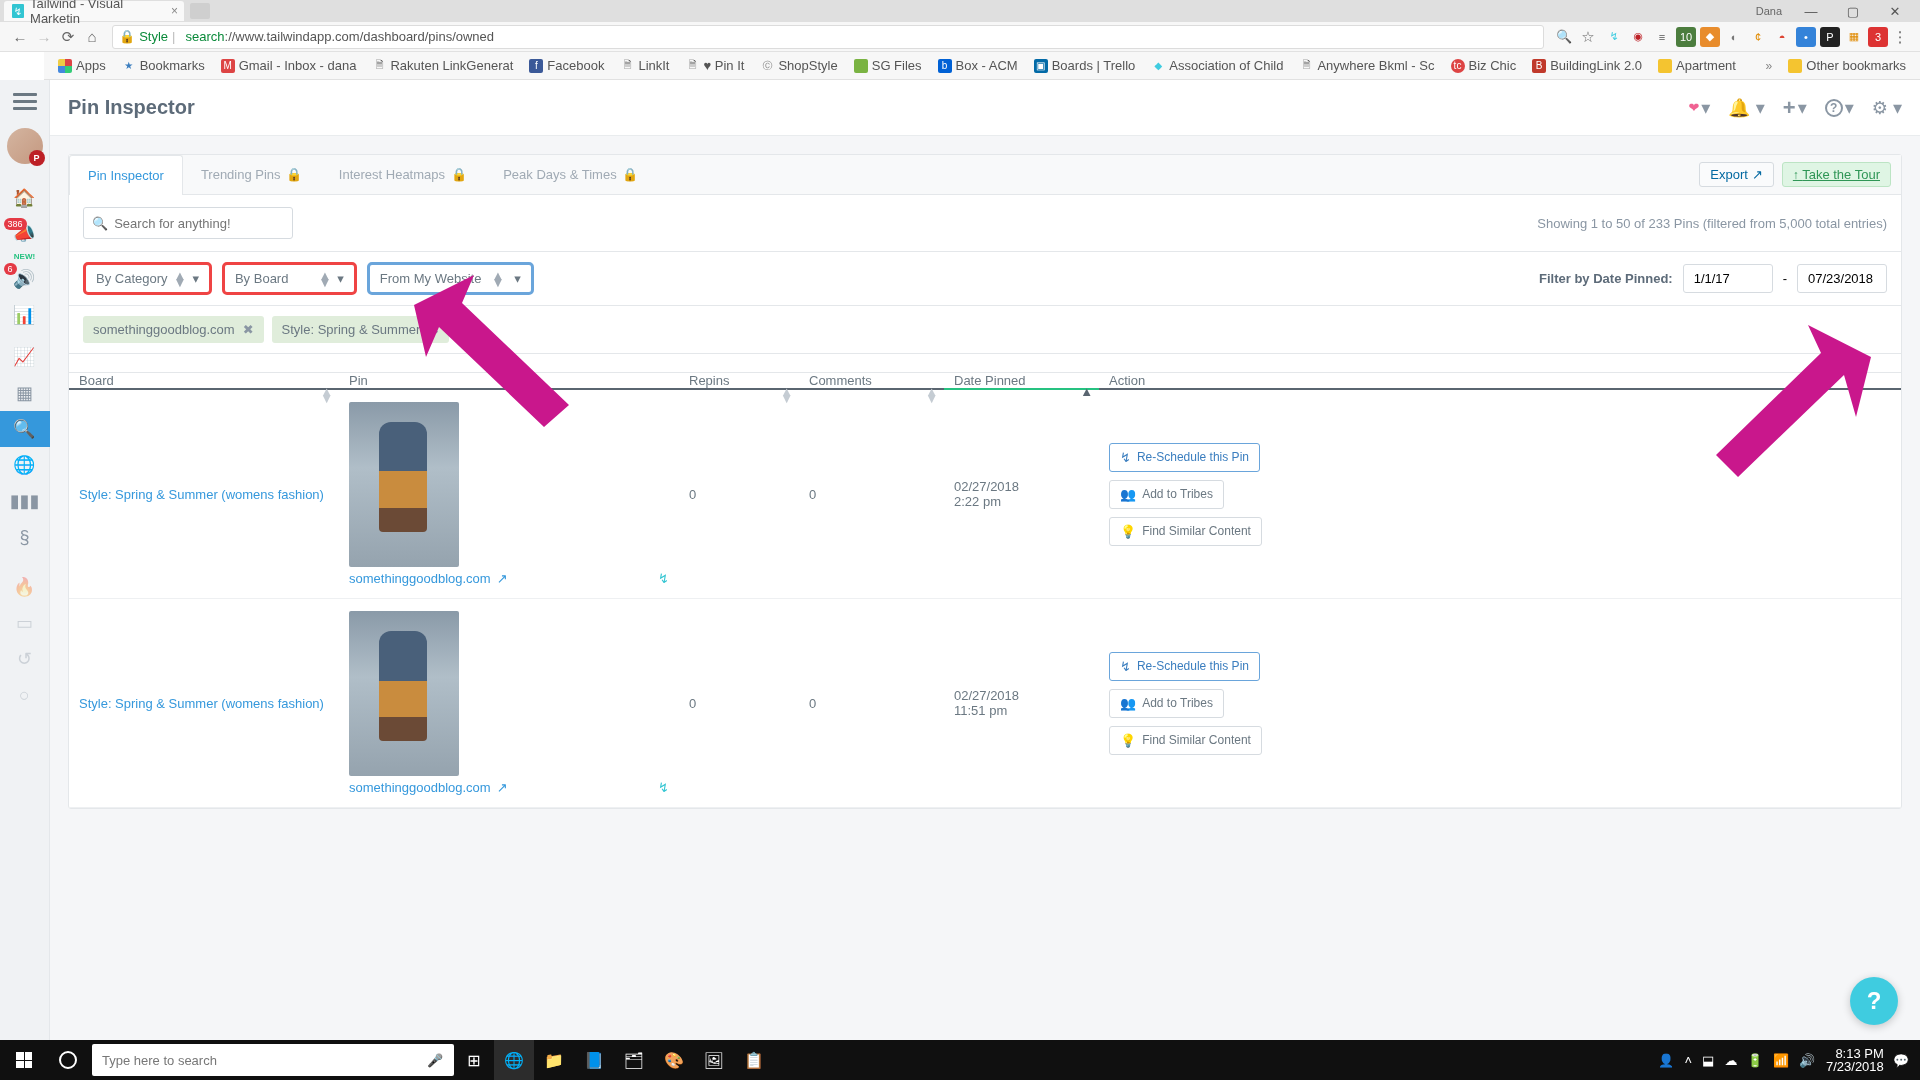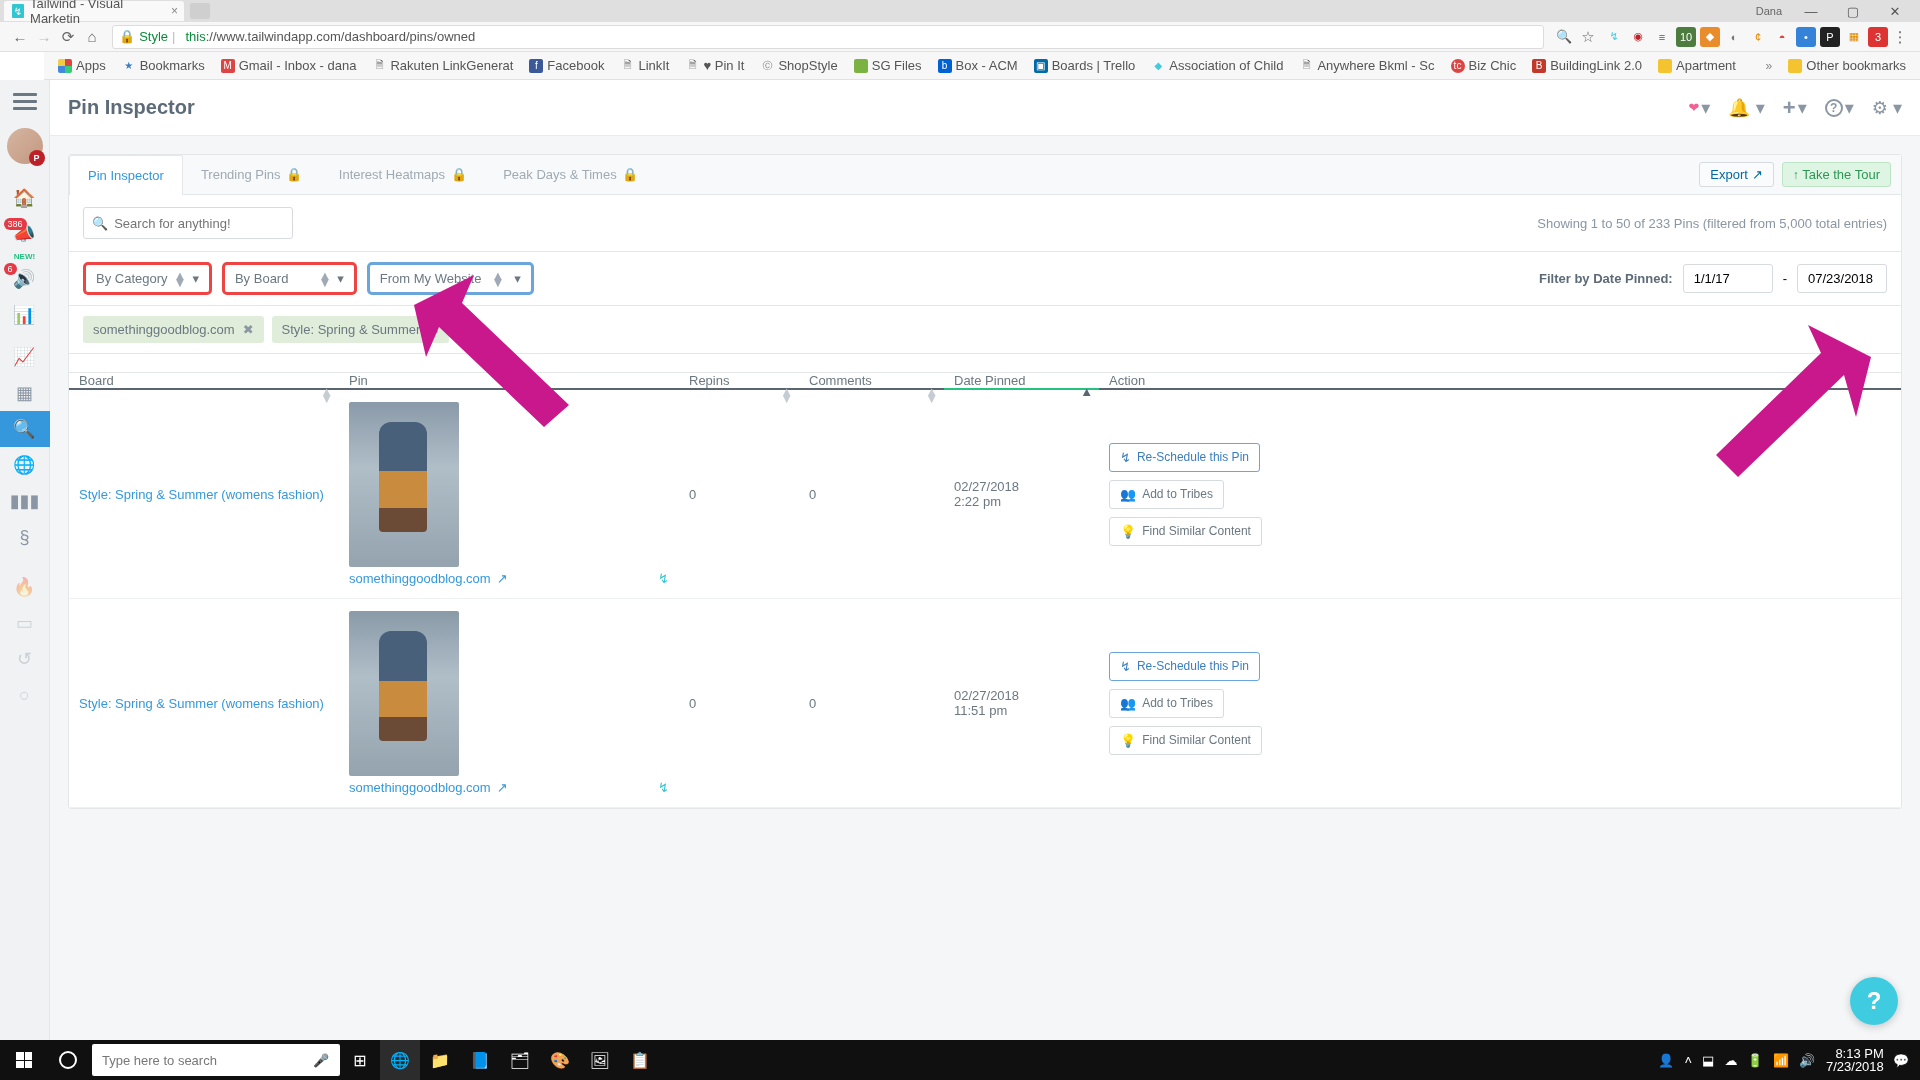--- a/index.html
+++ b/index.html
@@ -46,21 +46,21 @@
 .top-actions { margin-left: auto; display: flex; gap: 18px; }
 .top-act { color: #8a96a3; font-size: 18px; display:flex; align-items:center; gap:2px; }
 
 .content { flex: 1; background: #f5f6f8; padding: 18px; overflow: auto; }
 .panel { background: #fff; border: 1px solid #e4e7ea; border-radius: 3px; }
 .tabbar { display: flex; align-items: center; border-bottom: 1px solid #e4e7ea; background:#f8f9fa; }
 .ptab { padding: 12px 18px; color: #a0aab4; font-weight: 400; display:flex; gap:6px; align-items:center; }
 .ptab.active { background: #fff; color: #3598dc; font-weight: 500; border-top: 1px solid #e4e7ea; border-left:1px solid #e4e7ea; border-right:1px solid #e4e7ea; margin-bottom:-1px; border-radius:3px 3px 0 0; }
 .tabbar-right { margin-left: auto; display: flex; gap: 8px; padding-right: 10px; }
 .btn-light { border: 1px solid #d6dbe0; background: #fafbfc; padding: 4px 10px; border-radius: 3px; font-size: 12px; color: #0369a1; display:flex; align-items:center; gap:4px; }
-.btn-tour { background: #dff5e4; color: #2f9656; border: 1px solid #bce4c4; padding: 4px 10px; border-radius: 3px; font-size: 12px; }
+.btn-tour { background: #dff5e4; color: #2f9656; border: 1px solid #bce4c4; padding: 4px 10px; border-radius: 3px; font-size: 12px; text-decoration: underline; }
 
 .filter-row1 { padding: 12px 14px; display: flex; align-items: center; border-bottom: 1px solid #e4e7ea; }
 .search-box { display: flex; align-items: center; border: 1px solid #d6dbe0; border-radius: 3px; width: 210px; height: 32px; padding: 0 8px; gap:6px; }
 .search-box input { border: none; outline: none; flex:1; font-size:13px; }
 .showing { margin-left: auto; color: #8a96a3; font-size: 13px; }
 
 .filter-row2 { padding: 10px 14px; display: flex; align-items: center; gap: 10px; border-bottom: 1px solid #e4e7ea; }
 .dd { border: 3px solid #ef4444; border-radius: 5px; padding: 6px 10px; color: #6b7882; display:flex; align-items:center; gap:6px; font-size:13px; background:#fff; }
 .dd.highlight { border-color: #6aa5db; gap: 10px; }
 .dd .sort { color:#a0aab4; font-size:9px; line-height:7px; display:flex; flex-direction:column; }
@@ -95,21 +95,21 @@
 
 .help-bubble { position: fixed; right: 22px; bottom: 55px; width: 48px; height: 48px; background: #3fcce0; border-radius: 50%; display:flex; align-items:center; justify-content:center; color:#fff; font-size:24px; font-weight:bold; box-shadow: 0 2px 8px rgba(0,0,0,.2); }
 
 
 .taskbar { position: fixed; bottom: 0; left: 0; right: 0; height: 40px; background: #101010; display: flex; align-items: center; color: #fff; }
 .win-start { width: 48px; height: 40px; display:flex; align-items:center; justify-content:center; }
 .win-logo { width:16px; height:16px; display:grid; grid-template-columns:1fr 1fr; grid-template-rows:1fr 1fr; gap:1px; }
 .win-logo span { background:#fff; }
 .cortana { width: 40px; display:flex; align-items:center; justify-content:center; }
 .cortana-ring { width:18px; height:18px; border:2px solid #fff; border-radius:50%; }
-.tb-search { height: 32px; width: 248px; background: #fff; color: #777; display:flex; align-items:center; padding: 0 10px; gap: 10px; border-radius:2px; margin-left:4px; }
+.tb-search { height: 32px; width: 362px; background: #fff; color: #777; display:flex; align-items:center; padding: 0 10px; gap: 10px; border-radius:2px; margin-left:4px; }
 .tb-ic { width: 40px; height: 40px; display:flex; align-items:center; justify-content:center; font-size:16px; }
 .tray { margin-left: auto; display:flex; align-items:center; gap: 10px; padding-right: 10px; font-size:11px; }
 .tray-time { text-align:right; line-height:13px; }
 </style>
 </head>
 <body>
 
 <div class="browser-chrome">
   <div class="tab">
     <span class="favicon">↯</span>
@@ -128,21 +128,21 @@
   <div class="nav-icon" style="opacity:.4">→</div>
   <div class="nav-icon">⟳</div>
   <div class="nav-icon">⌂</div>
   <div class="addr-wrap">
     <span class="addr-secure">
       <span>🔒</span>
       <span>Style</span>
     </span>
     <span style="color:#bbb;margin:0 4px">|</span>
     <span class="addr-url">
-      <span class="https">this</span><span>://www.tailwindapp.com/dashboard/pins/owned</span>
+      <span class="https">search</span><span>://www.tailwindapp.com/dashboard/pins/owned</span>
     </span>
   </div>
   <div class="nav-icon" style="font-size:13px">🔍</div>
   <div class="nav-icon">☆</div>
   <div class="ext-icon" style="color:#3fcce0">↯</div>
   <div class="ext-icon" style="color:#bd2026">◉</div>
   <div class="ext-icon" style="color:#555">≡</div>
   <div class="ext-icon" style="background:#4c7d3e;color:#fff">10</div>
   <div class="ext-icon" style="background:#e88c2c;color:#fff">◆</div>
   <div class="ext-icon" style="color:#777">◐</div>

